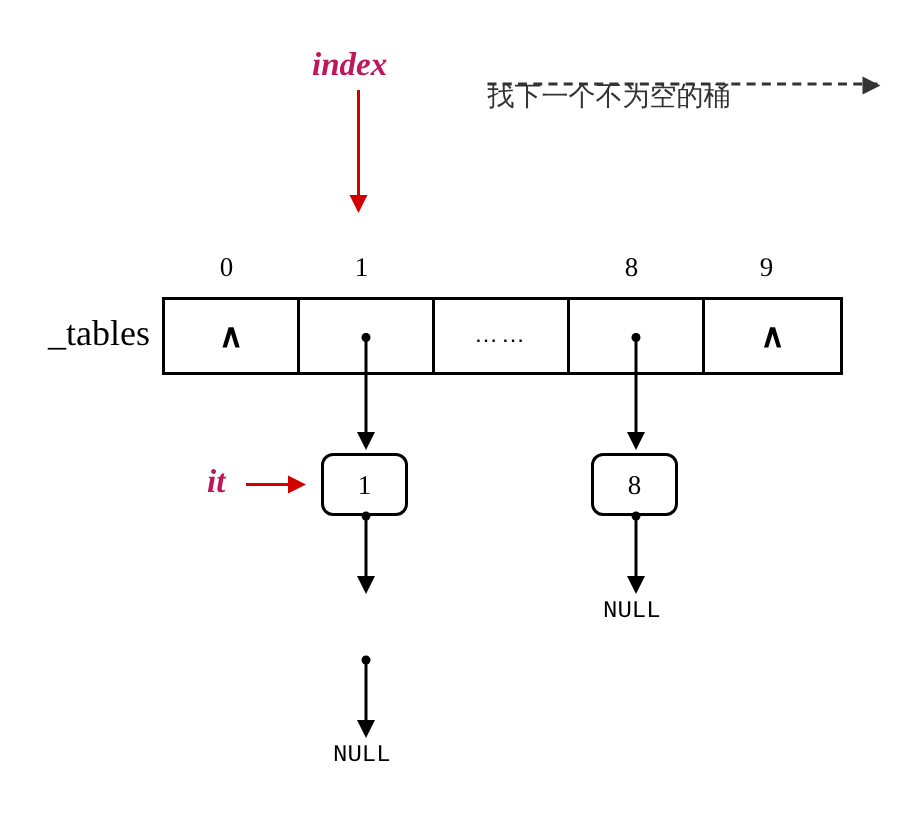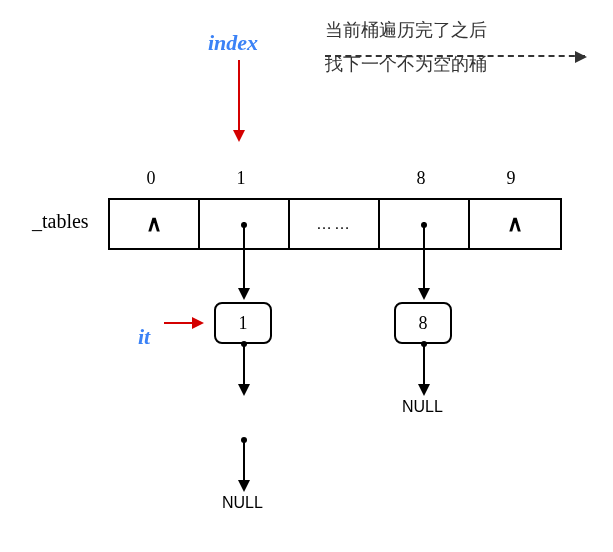--- a/index.html
+++ b/index.html
@@ -1,45 +1,44 @@
 <!DOCTYPE html>
 <html><head>
   <meta charset="utf-8">
   <style>
     * { box-sizing: border-box; margin: 0; padding: 0; }
     body { font-family: "Microsoft YaHei", sans-serif; width: 613px; height: 552px; position: relative; background: #fff; }
     .wrap { position: relative; width: 613px; height: 552px; }
     .note { position: absolute; font-size: 18px; color: #333; }
     .dashed-arrow { position: absolute; border-top: 2px dashed #333; }
     .dashed-arrow::after { content: ""; position: absolute; right: -2px; top: -6px; border-left: 12px solid #333; border-top: 6px solid transparent; border-bottom: 6px solid transparent; }
-    .redlabel { position: absolute; color: #3b82f6; font-weight: bold; font-size: 22px; font-family: "Comic Sans MS", cursive; font-style: italic; }
+    .redlabel { position: absolute; color: #be185d; font-weight: bold; font-size: 22px; font-family: "Comic Sans MS", cursive; font-style: italic; }
     .red-arrow-down { position: absolute; width: 2px; background: #d40000; }
     .red-arrow-down::after { content: ""; position: absolute; bottom: -2px; left: -5px; border-top: 12px solid #d40000; border-left: 6px solid transparent; border-right: 6px solid transparent; }
     .red-arrow-right { position: absolute; height: 2px; background: #d40000; }
     .red-arrow-right::after { content: ""; position: absolute; right: -2px; top: -5px; border-left: 12px solid #d40000; border-top: 6px solid transparent; border-bottom: 6px solid transparent; }
-    .tbllabel { position: absolute; font-size: 20px; font-family: "Comic Sans MS", cursive; }
+    .tbllabel { position: absolute; font-size: 24px; font-family: "Comic Sans MS", cursive; }
     .cell-index { position: absolute; font-size: 18px; font-family: "Comic Sans MS", cursive; text-align: center; width: 90px; }
     .table-row { position: absolute; display: flex; border: 2px solid #000; }
     .cell { width: 90px; height: 48px; border-right: 2px solid #000; display: flex; align-items: center; justify-content: center; font-size: 20px; position: relative; }
     .cell:last-child { border-right: none; }
     .caret { font-size: 22px; font-weight: bold; }
     .dots { letter-spacing: 2px; font-size: 16px; }
     .inner-link { position: absolute; color: #000; }
     .inner-link .dot { width: 6px; height: 6px; background: #000; border-radius: 50%; position: absolute; left: -2px; top: 0; }
     .inner-link .stem { width: 2px; background: #000; position: absolute; left: 0; top: 0; }
     .inner-link .head { position: absolute; left: -5px; border-top: 12px solid #000; border-left: 6px solid transparent; border-right: 6px solid transparent; }
     .node { position: absolute; border: 2px solid #000; border-radius: 8px; width: 58px; height: 42px; display: flex; align-items: center; justify-content: center; font-size: 18px; font-family: "Comic Sans MS", cursive; background: #fff; }
-    .nulltxt { position: absolute; font-size: 16px; font-family: Liberation Sans, sans-serif; text-align: left; }
+    .nulltxt { position: absolute; font-size: 16px; font-family: Liberation Mono, monospace; text-align: left; }
   </style>
 </head>
 <body>
 
 <div class="wrap">
 
-  <div class="note" style="left:325px; top:18px;">当前桶遍历完了之后</div>
   <div class="dashed-arrow" style="left:325px; top:55px; width:260px;"></div>
   <div class="note" style="left:325px; top:52px;">找下一个不为空的桶</div>
 
   <div class="redlabel" style="left:208px; top:30px;">index</div>
   <div class="red-arrow-down" style="left:238px; top:60px; height:80px;"></div>
 
   <div class="tbllabel" style="left:32px; top:210px;">_tables</div>
 
   <div class="cell-index" style="left:106px; top:168px;">0</div>
   <div class="cell-index" style="left:196px; top:168px;">1</div>
@@ -69,21 +68,21 @@
       <div class="stem" style="height:66px;"></div>
       <div class="head" style="top:66px;"></div>
   </div>
 
   <div class="inner-link" style="left:423px; top:222px;">
     <div class="dot"></div>
       <div class="stem" style="height:66px;"></div>
       <div class="head" style="top:66px;"></div>
   </div>
 
-  <div class="redlabel" style="left:138px; top:324px;font-style:italic;">it</div>
+  <div class="redlabel" style="left:138px; top:308px;font-style:italic;">it</div>
   <div class="red-arrow-right" style="left:164px; top:322px; width:38px;"></div>
 
   <div class="node" style="left:214px; top:302px;">1</div>
   <div class="inner-link" style="left:243px; top:344px;">
     <div class="dot" style="top:-3px;"></div>
       <div class="stem" style="height:40px;"></div>
       <div class="head" style="top:40px;"></div>
   </div>
   <div class="inner-link" style="left:243px; top:440px;">
     <div class="dot" style="top:-3px;"></div>

